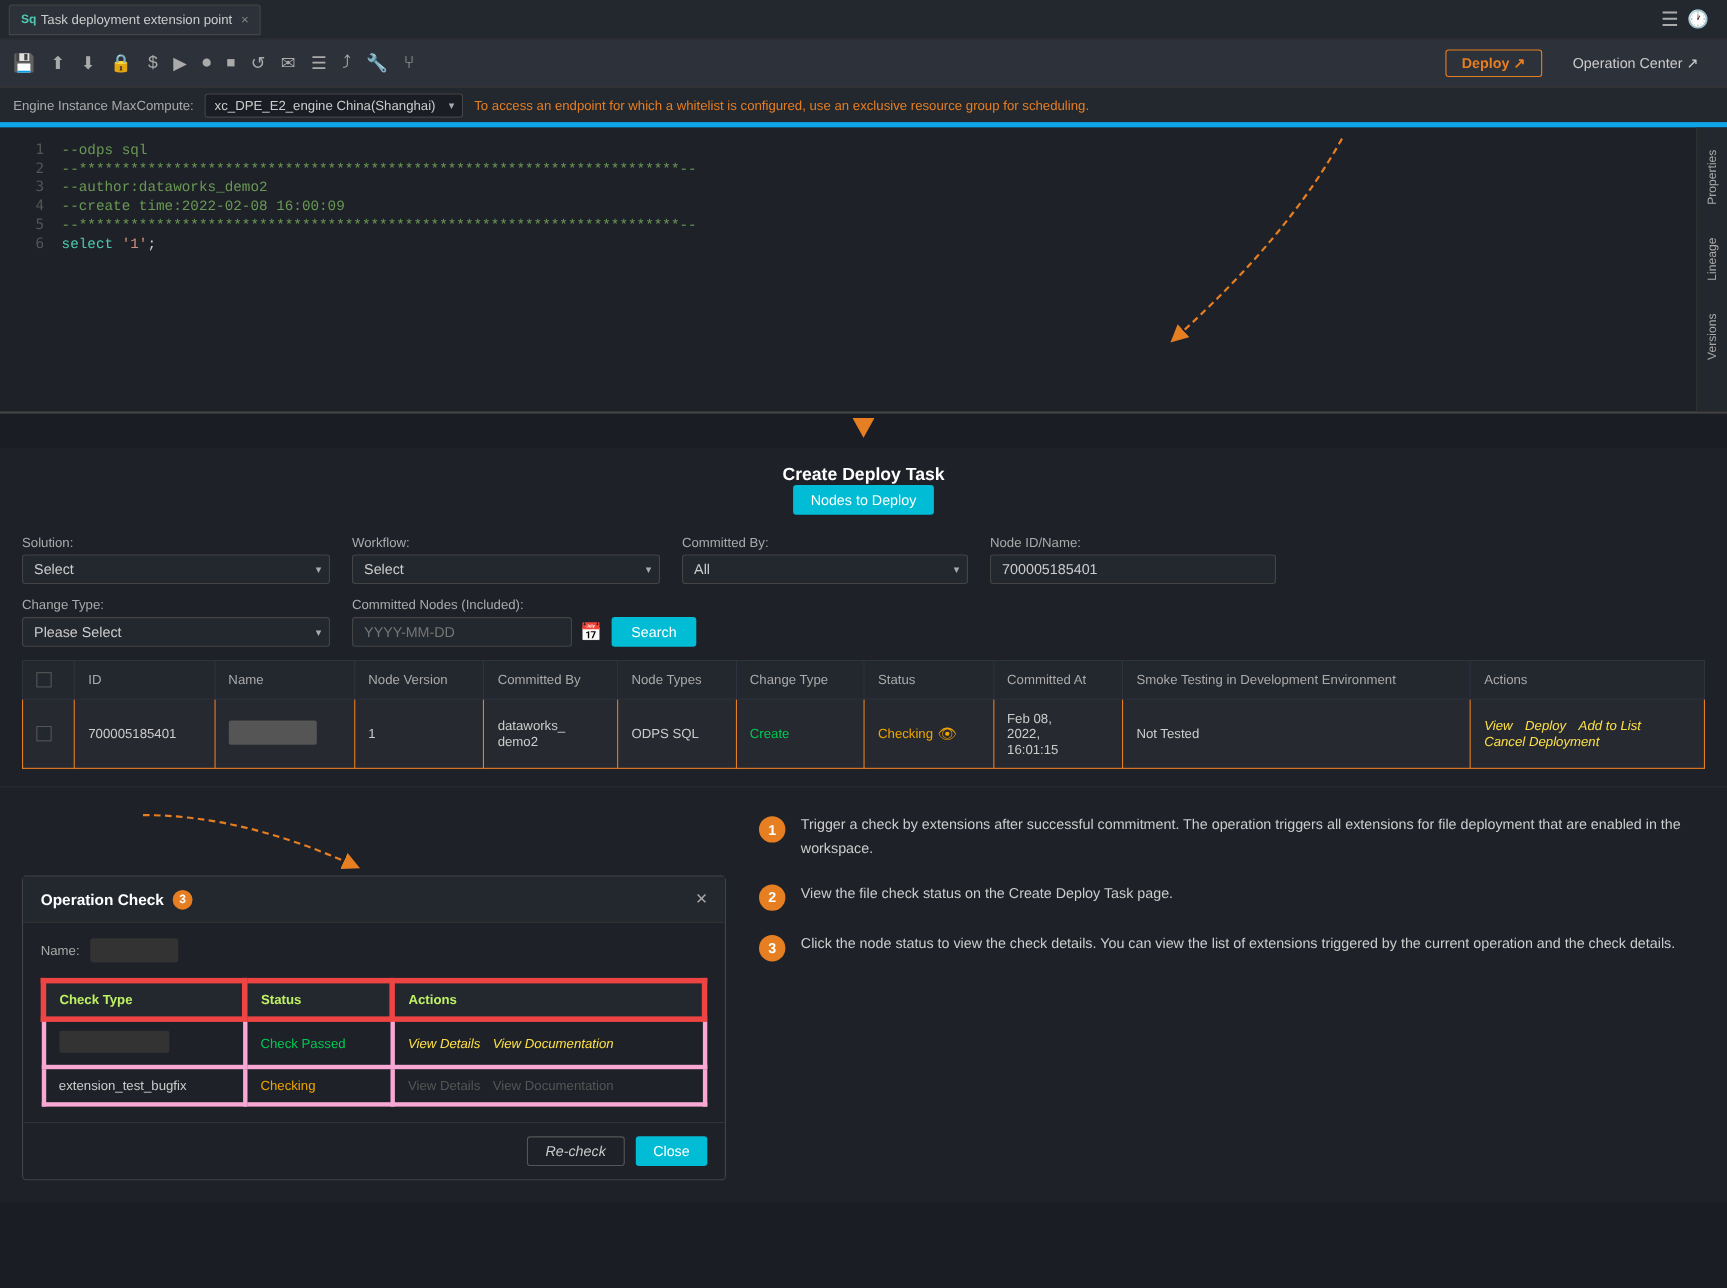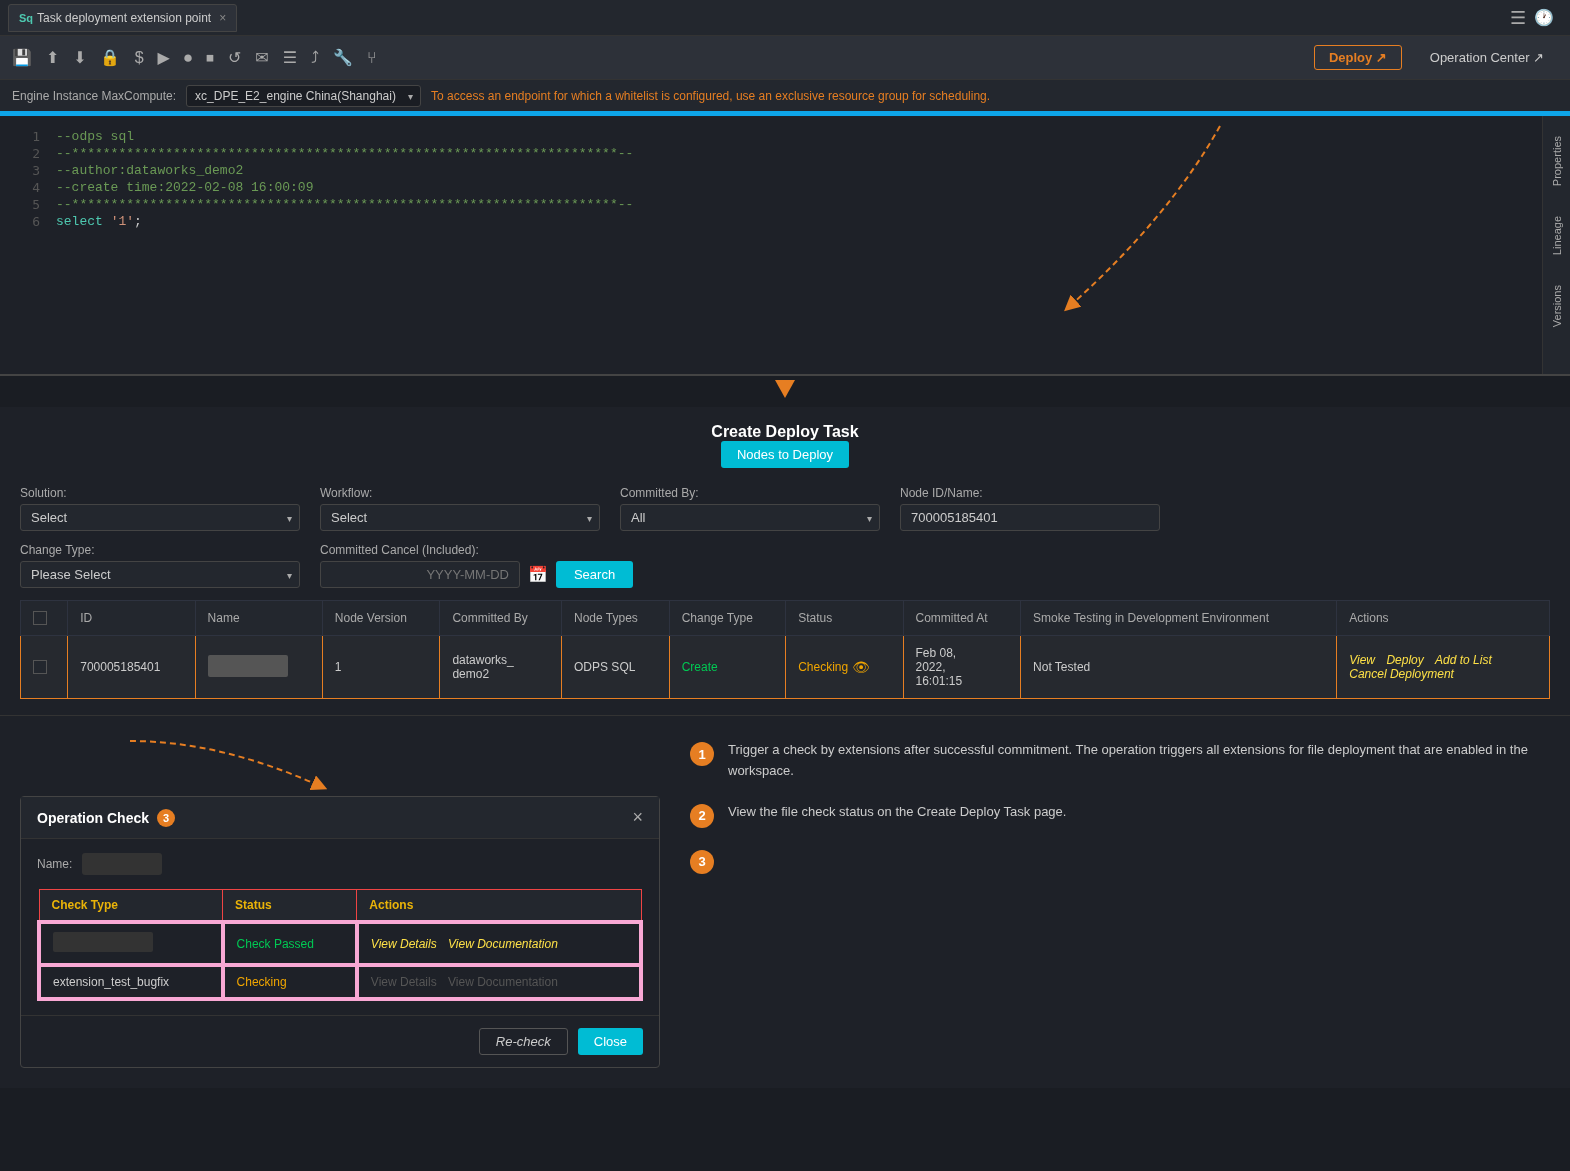--- a/index.html
+++ b/index.html
@@ -37,21 +37,21 @@
     
     .deploy-section { background: #1e2128; padding: 16px 20px; border-bottom: 1px solid #333; }
     .deploy-section-header { display: flex; align-items: center; justify-content: space-between; margin-bottom: 18px; flex-direction: column; }
     .deploy-section-title { font-size: 16px; color: #fff; font-weight: 600; }
     .nodes-btn { background: #00bcd4; color: #fff; border: none; padding: 6px 16px; border-radius: 3px; cursor: pointer; font-size: 13px; }
 
     .filter-row { display: flex; align-items: flex-end; gap: 20px; margin-bottom: 12px; flex-wrap: wrap; }
     .filter-group { display: flex; flex-direction: column; gap: 4px; }
     .filter-label { color: #aaa; font-size: 12px; }
     .filter-select { background: #23272e; border: 1px solid #444; color: #ccc; padding: 5px 10px; border-radius: 3px; font-size: 13px; min-width: 160px; }
-    .filter-input { background: #23272e; border: 1px solid #444; color: #ccc; padding: 5px 10px; border-radius: 3px; font-size: 13px; min-width: 200px; text-align: right; }
+    .filter-input { background: #23272e; border: 1px solid #444; color: #ccc; padding: 5px 10px; border-radius: 3px; font-size: 13px; min-width: 200px; }
     .search-btn { background: #00bcd4; color: #fff; border: none; padding: 6px 18px; border-radius: 3px; cursor: pointer; font-size: 13px; }
     .node-id-input { background: #23272e; border: 1px solid #444; color: #ccc; padding: 5px 10px; border-radius: 3px; font-size: 13px; min-width: 260px; }
 
     
     .deploy-table { width: 100%; border-collapse: collapse; margin-top: 10px; }
     .deploy-table th { background: #23272e; color: #aaa; padding: 10px 12px; text-align: left; font-weight: 500; font-size: 12px; border: 1px solid #2e3340; }
     .deploy-table td { padding: 10px 12px; border: 1px solid #2e3340; font-size: 12px; color: #ccc; vertical-align: middle; }
     .deploy-table tr.selected-row td { border: 1.5px solid #e67e22; background: #26292f; }
     .status-checking { color: #f0a500; display: flex; align-items: center; gap: 4px; }
     .status-create { color: #00c853; }
@@ -59,21 +59,21 @@
     .blurred-cell { background: #555; width: 80px; height: 22px; border-radius: 2px; display: inline-block; }
     .dialog { background: #1e2128; border: 1px solid #444; border-radius: 4px; width: 640px; }
     .dialog-header { background: #23272e; display: flex; align-items: center; justify-content: space-between; padding: 10px 16px; border-bottom: 1px solid #333; }
     .dialog-title { color: #fff; font-size: 14px; font-weight: 600; display: flex; align-items: center; gap: 8px; }
     .dialog-close { color: #aaa; cursor: pointer; font-size: 18px; }
     .dialog-body { padding: 14px 16px; }
     .dialog-name-row { display: flex; align-items: center; gap: 10px; margin-bottom: 14px; }
     .dialog-name-label { color: #aaa; font-size: 12px; }
     .dialog-name-value { background: #333; border-radius: 3px; padding: 3px 10px; color: #ccc; font-size: 12px; min-width: 80px; height: 22px; }
     .dialog-table { width: 100%; border-collapse: collapse; }
-    .dialog-table th { background: #23272e; color: #eab308; padding: 8px 12px; text-align: left; font-size: 12px; border: 1px solid #ef4444; }
+    .dialog-table th { background: #23272e; color: #bef264; padding: 8px 12px; text-align: left; font-size: 12px; border: 5px solid #ef4444; }
     .dialog-table td { padding: 8px 12px; border: 4px solid #f9a8d4; font-size: 12px; color: #ccc; vertical-align: middle; }
     .dialog-status-passed { color: #00c853; }
     .dialog-status-checking { color: #f0a500; }
     .blurred-td { background: #333; height: 20px; width: 100px; border-radius: 2px; display: inline-block; }
     .dialog-footer { display: flex; justify-content: flex-end; gap: 10px; padding: 12px 16px; border-top: 1px solid #333; }
     .recheck-btn { background: transparent; border: 1px solid #555; color: #ccc; padding: 5px 16px; border-radius: 3px; cursor: pointer; font-size: 13px; font-style: italic; }
     .close-btn { background: #00bcd4; color: #fff; border: none; padding: 5px 16px; border-radius: 3px; cursor: pointer; font-size: 13px; }
 
     
     .lower-section { display: flex; gap: 0; background: #1e2128; }
@@ -229,21 +229,21 @@
     <div class="filter-row">
       <div class="filter-group">
         <span class="filter-label">Change Type:</span>
         <div class="select-wrapper">
           <select class="filter-select" style="min-width:280px;">
             <option>Please Select</option>
           </select>
         </div>
       </div>
       <div class="filter-group">
-        <span class="filter-label">Committed Cancel (Included):</span>
+        <span class="filter-label">Committed Nodes (Included):</span>
         <div style="display:flex;align-items:center;gap:8px;">
           <input class="filter-input" type="text" placeholder="YYYY-MM-DD" style="">
           <span style="color:#aaa;font-size:16px;cursor:pointer;">📅</span>
           <button class="search-btn">Search</button>
         </div>
       </div>
     </div>
 
     <table class="deploy-table">
       <thead>
@@ -356,18 +356,19 @@
       <div class="instruction-item">
         <div class="instr-badge">1</div>
         <span class="instr-text">Trigger a check by extensions after successful commitment. The operation triggers all extensions for file deployment that are enabled in the workspace.</span>
       </div>
       <div class="instruction-item">
         <div class="instr-badge">2</div>
         <span class="instr-text">View the file check status on the Create Deploy Task page.</span>
       </div>
       <div class="instruction-item">
         <div class="instr-badge">3</div>
+        <span class="instr-text">Click the node status to view the check details. You can view the list of extensions triggered by the current operation and the check details.</span>
       </div>
     </div>
 
   </div>
 
 </div>
 
 </body></html>

